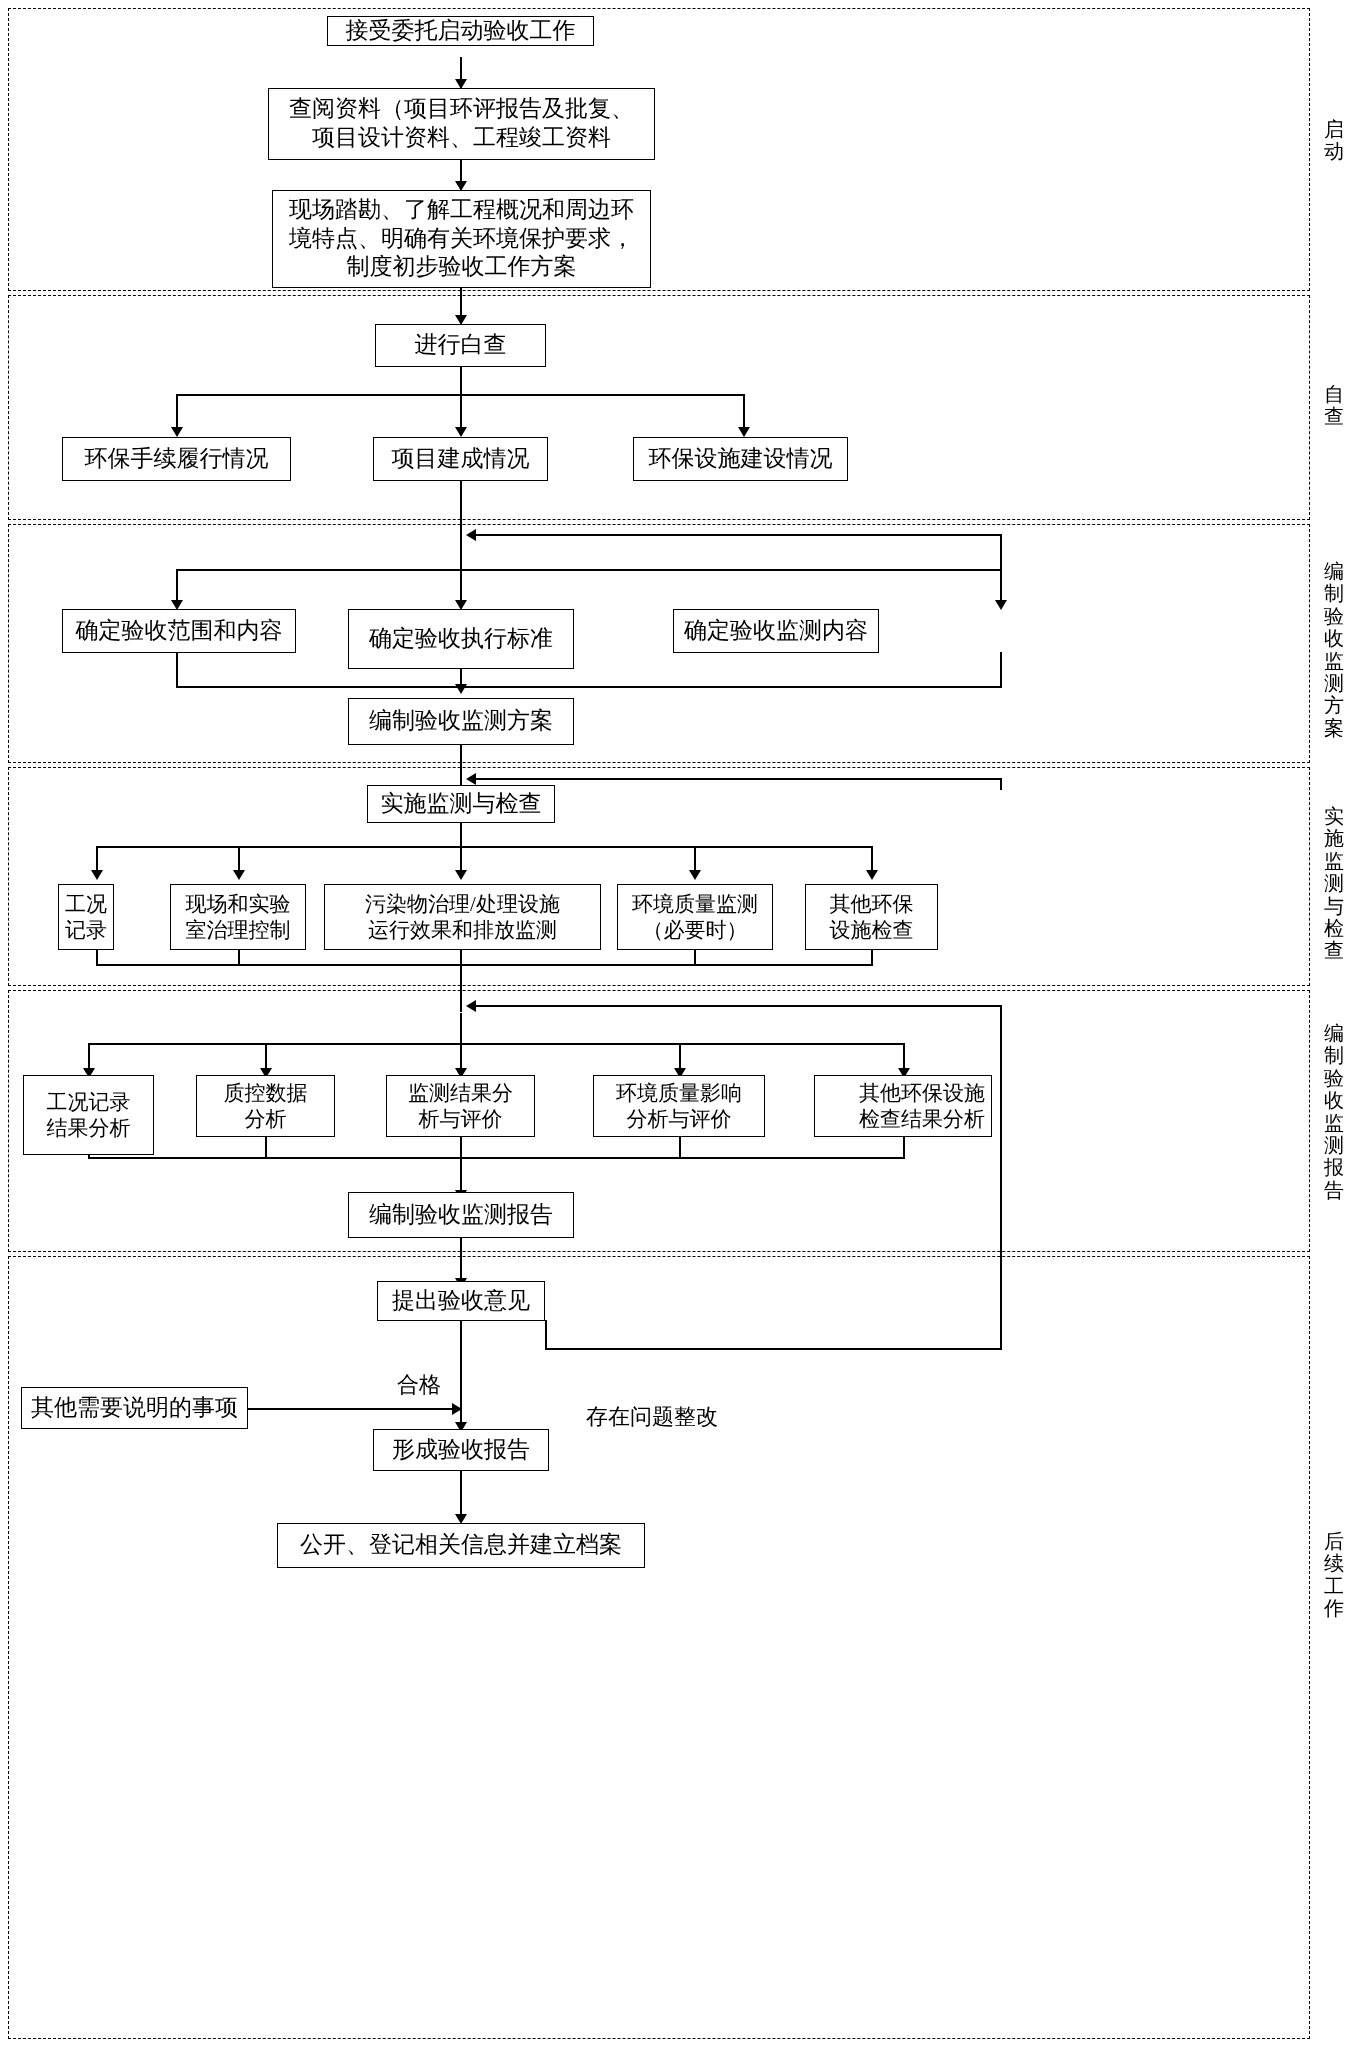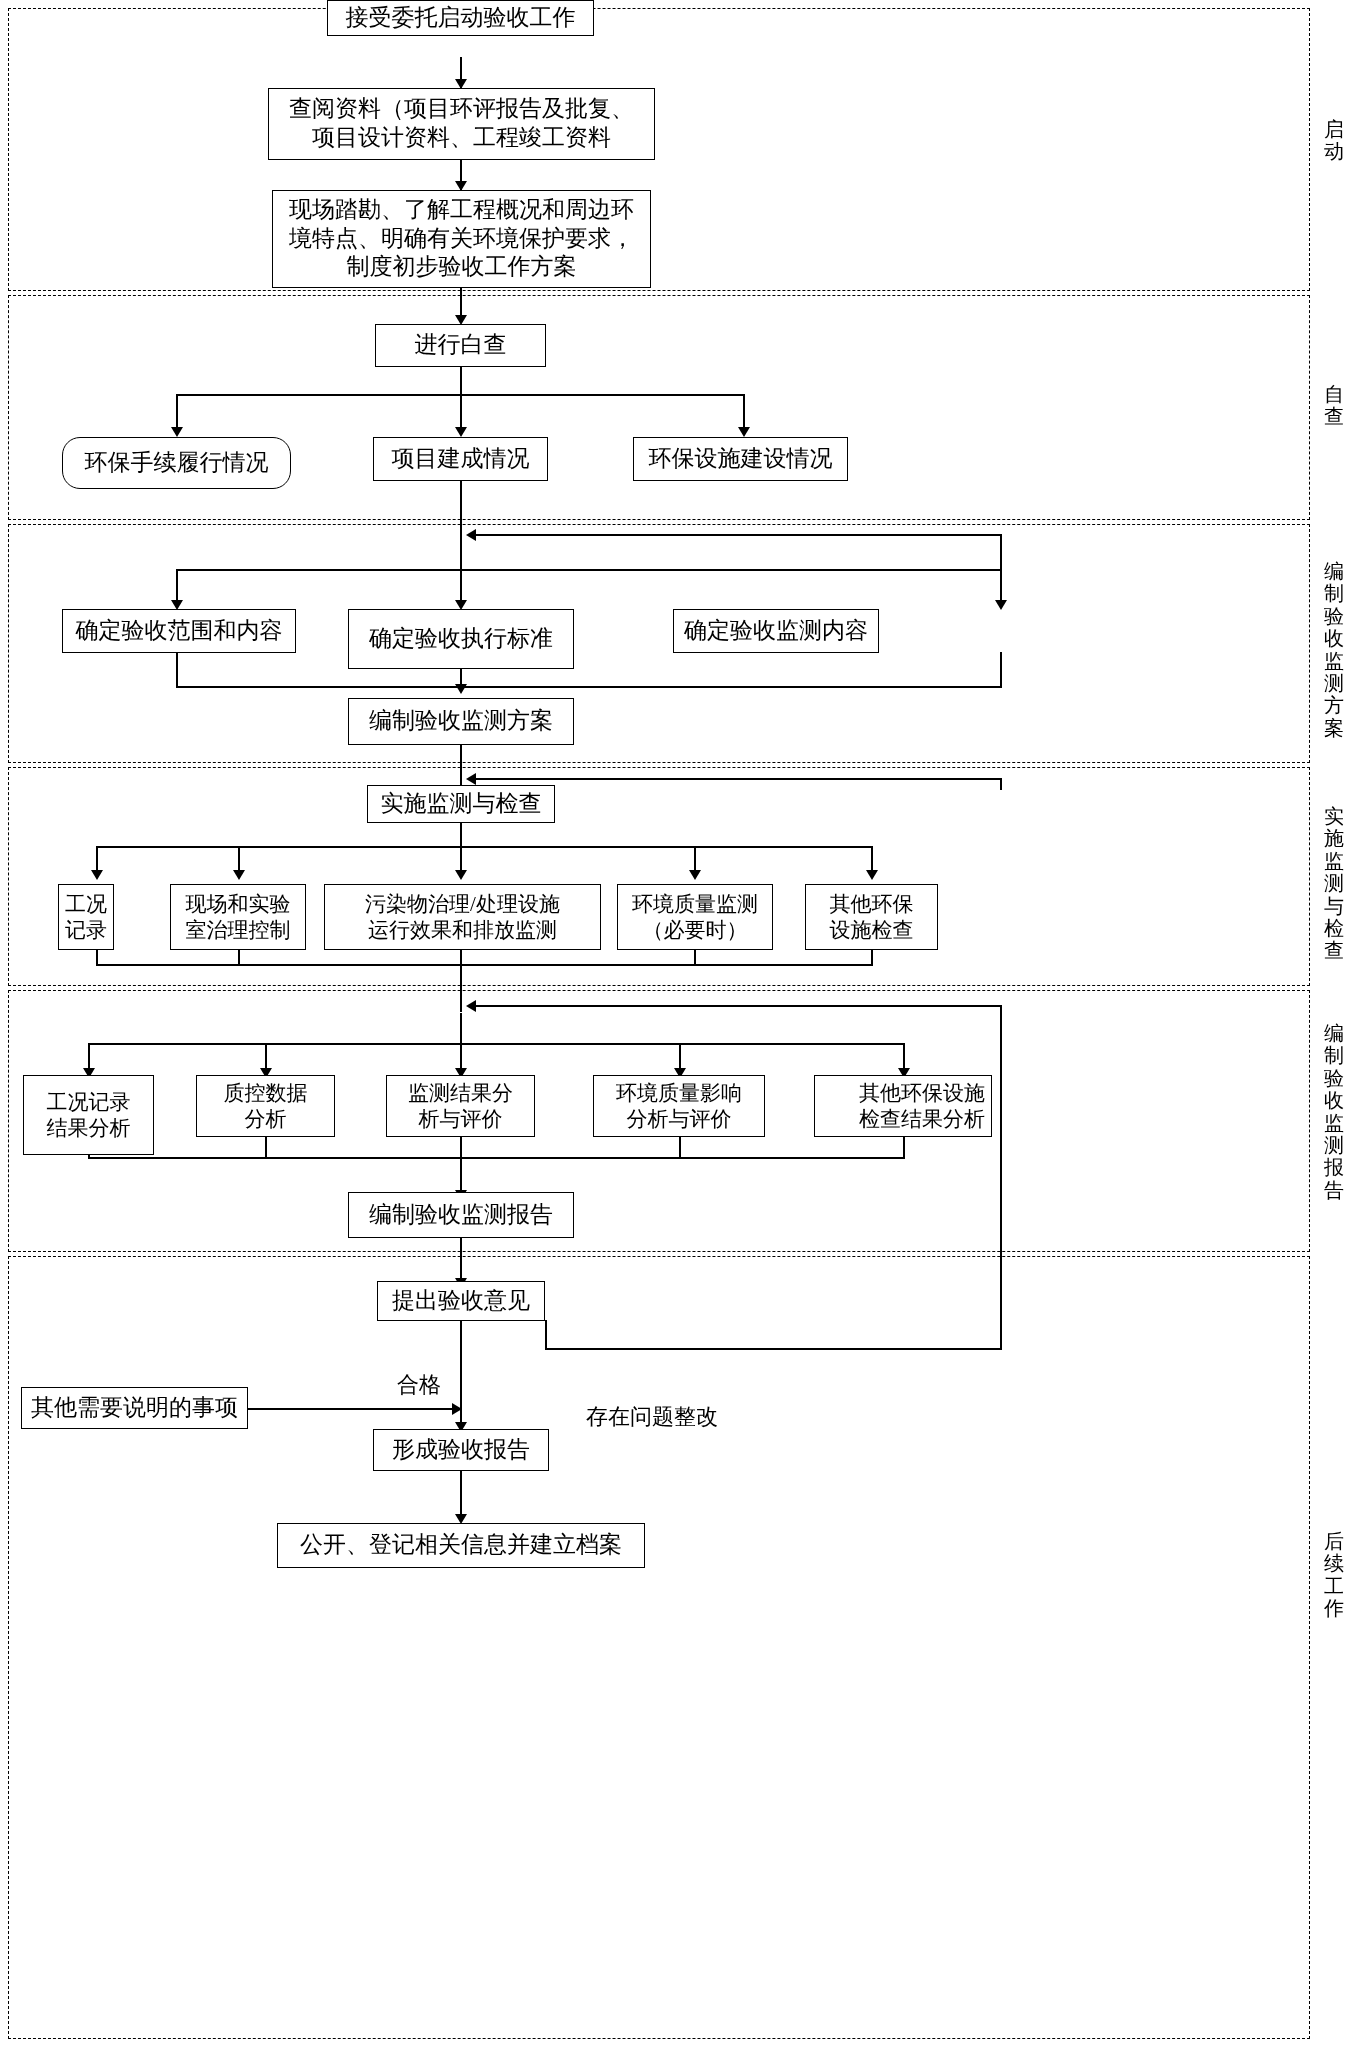--- a/index.html
+++ b/index.html
@@ -217,32 +217,32 @@
 
   <div class="hline" style="left:247px; top:1408px; width:215px;"></div>
   <div class="arrow-right" style="left:452px; top:1403px;"></div>
 
   <div class="vline" style="left:460px; top:1471px; height:51px;"></div>
   <div class="arrow-down" style="left:455px; top:1514px;"></div>
 
   <div class="edge-label" style="left:394px; top:1370px;">合格</div>
   <div class="edge-label" style="left:583px; top:1402px;">存在问题整改</div>
 
-  <div class="node" style="left:327px; top:0; width:267px; height:36px;">接受委托启动验收工作</div>
+  <div class="node" style="left:327px; top:16px; width:267px; height:30px;">接受委托启动验收工作</div>
 
   <div class="node" style="left:268px; top:88px; width:387px; height:72px;">查阅资料（项目环评报告及批复、
 项目设计资料、工程竣工资料</div>
 
   <div class="node" style="left:272px; top:190px; width:379px; height:98px;">现场踏勘、了解工程概况和周边环
 境特点、明确有关环境保护要求，
 制度初步验收工作方案</div>
 
   <div class="node" style="left:375px; top:324px; width:171px; height:43px;">进行白查</div>
 
-  <div class="node" style="left:62px; top:437px; width:229px; height:52px;border-radius:18px;">环保手续履行情况</div>
+  <div class="node" style="left:62px; top:437px; width:229px; height:44px;">环保手续履行情况</div>
   <div class="node" style="left:373px; top:437px; width:175px; height:44px;">项目建成情况</div>
   <div class="node" style="left:633px; top:437px; width:215px; height:44px;">环保设施建设情况</div>
 
   <div class="node" style="left:62px; top:609px; width:234px; height:44px;">确定验收范围和内容</div>
   <div class="node" style="left:348px; top:609px; width:226px; height:60px;">确定验收执行标准</div>
   <div class="node" style="left:673px; top:609px; width:206px; height:44px;">确定验收监测内容</div>
 
   <div class="node" style="left:348px; top:698px; width:226px; height:47px;">编制验收监测方案</div>
 
   <div class="node" style="left:367px; top:785px; width:188px; height:38px;">实施监测与检查</div>

